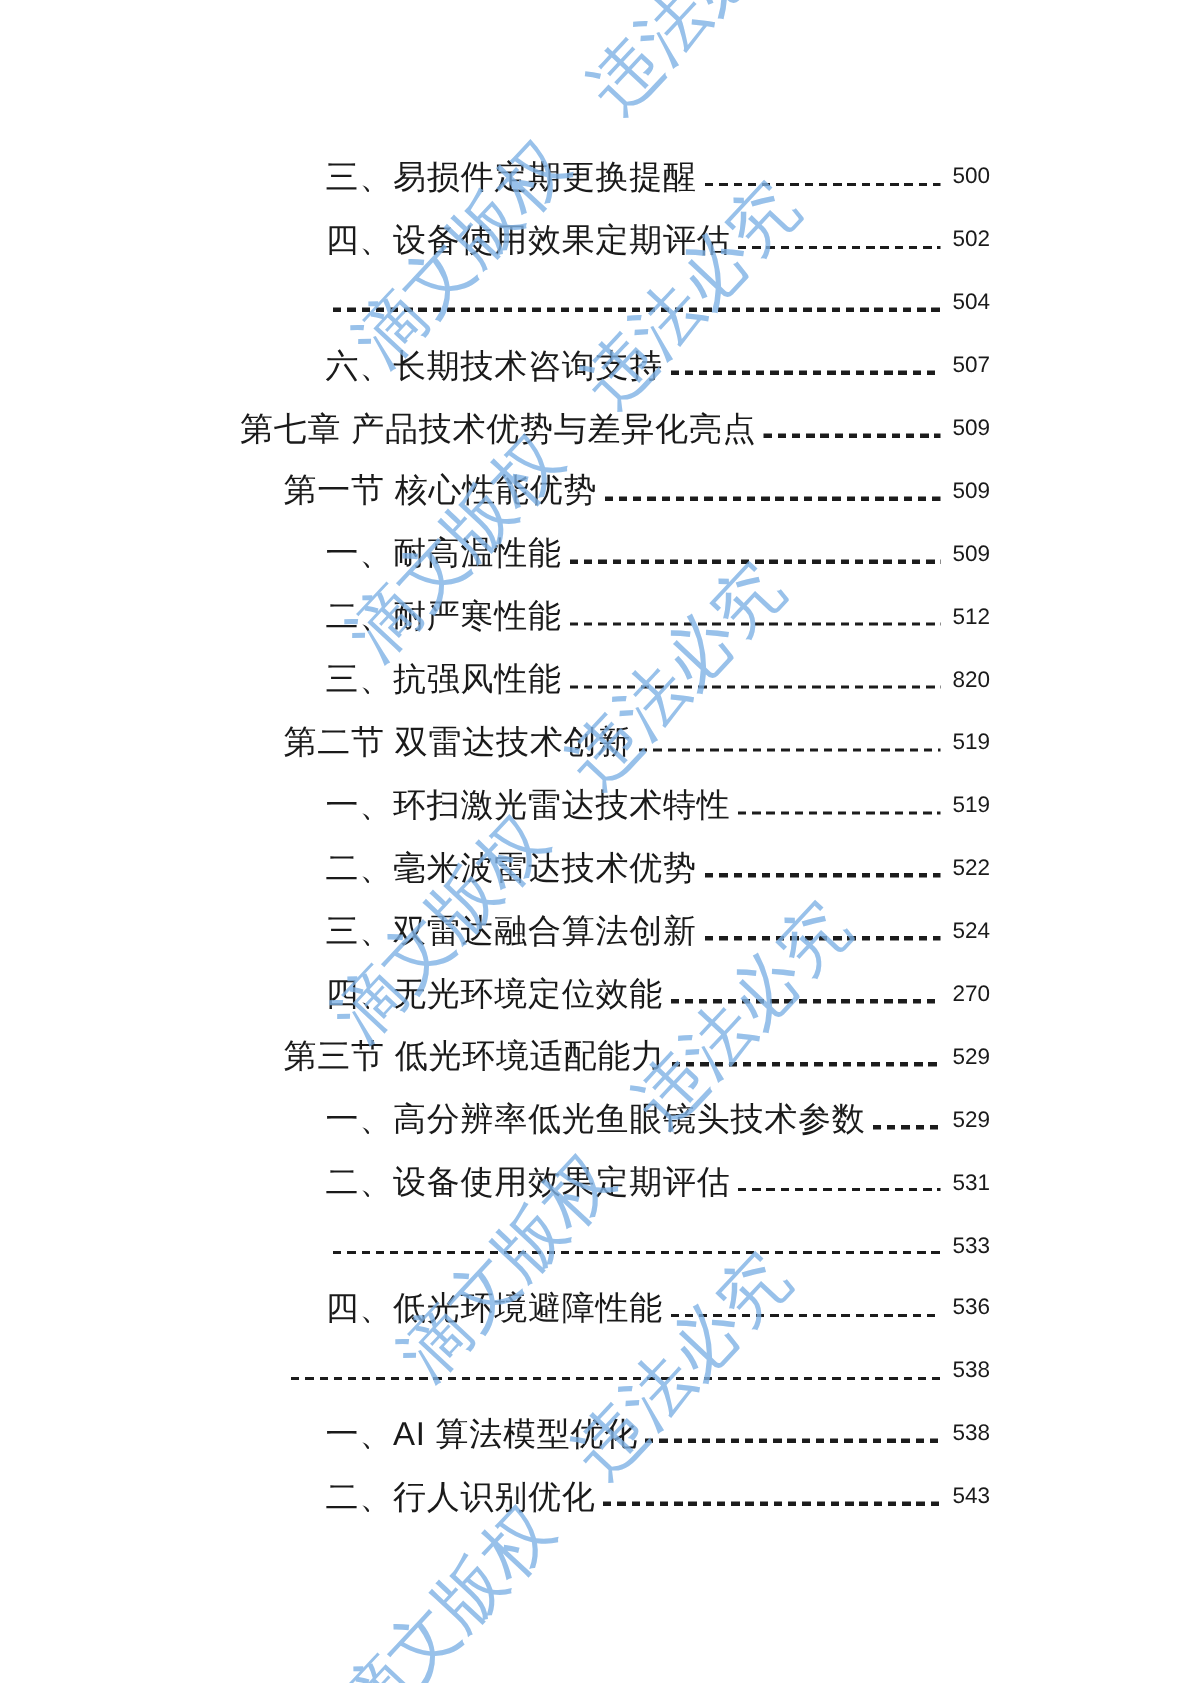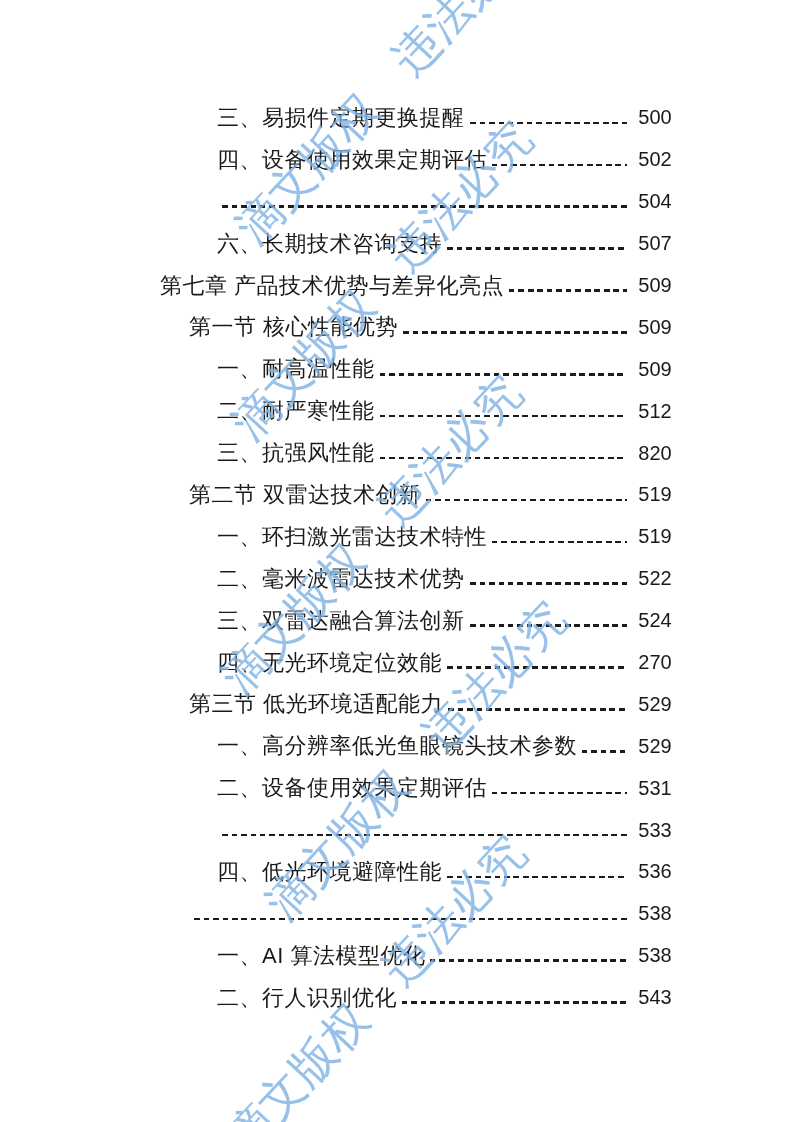--- a/index.html
+++ b/index.html
@@ -27,22 +27,22 @@
   .toc-label { flex:0 0 auto; letter-spacing:0.5px; }
   .leader {
     flex:1 1 auto;
     height:2.6px;
     margin:0 8px 0 5px;
     transform:translateY(5px);
     background:repeating-linear-gradient(90deg,#1c1c1c 0 5.5px,transparent 5.5px 9.5px);
   }
   .pagenum {
     flex:0 0 40px;
-    font-size:20px;
-    text-align:center;
+    font-size:15px;
+    text-align:left;
     letter-spacing:0px;
   }
   .watermark-layer {
     position:absolute; inset:0;
     pointer-events:none;
   }
   .wm {
     position:absolute;
     font-family:"Liberation Serif", serif;
     font-size:46px;

